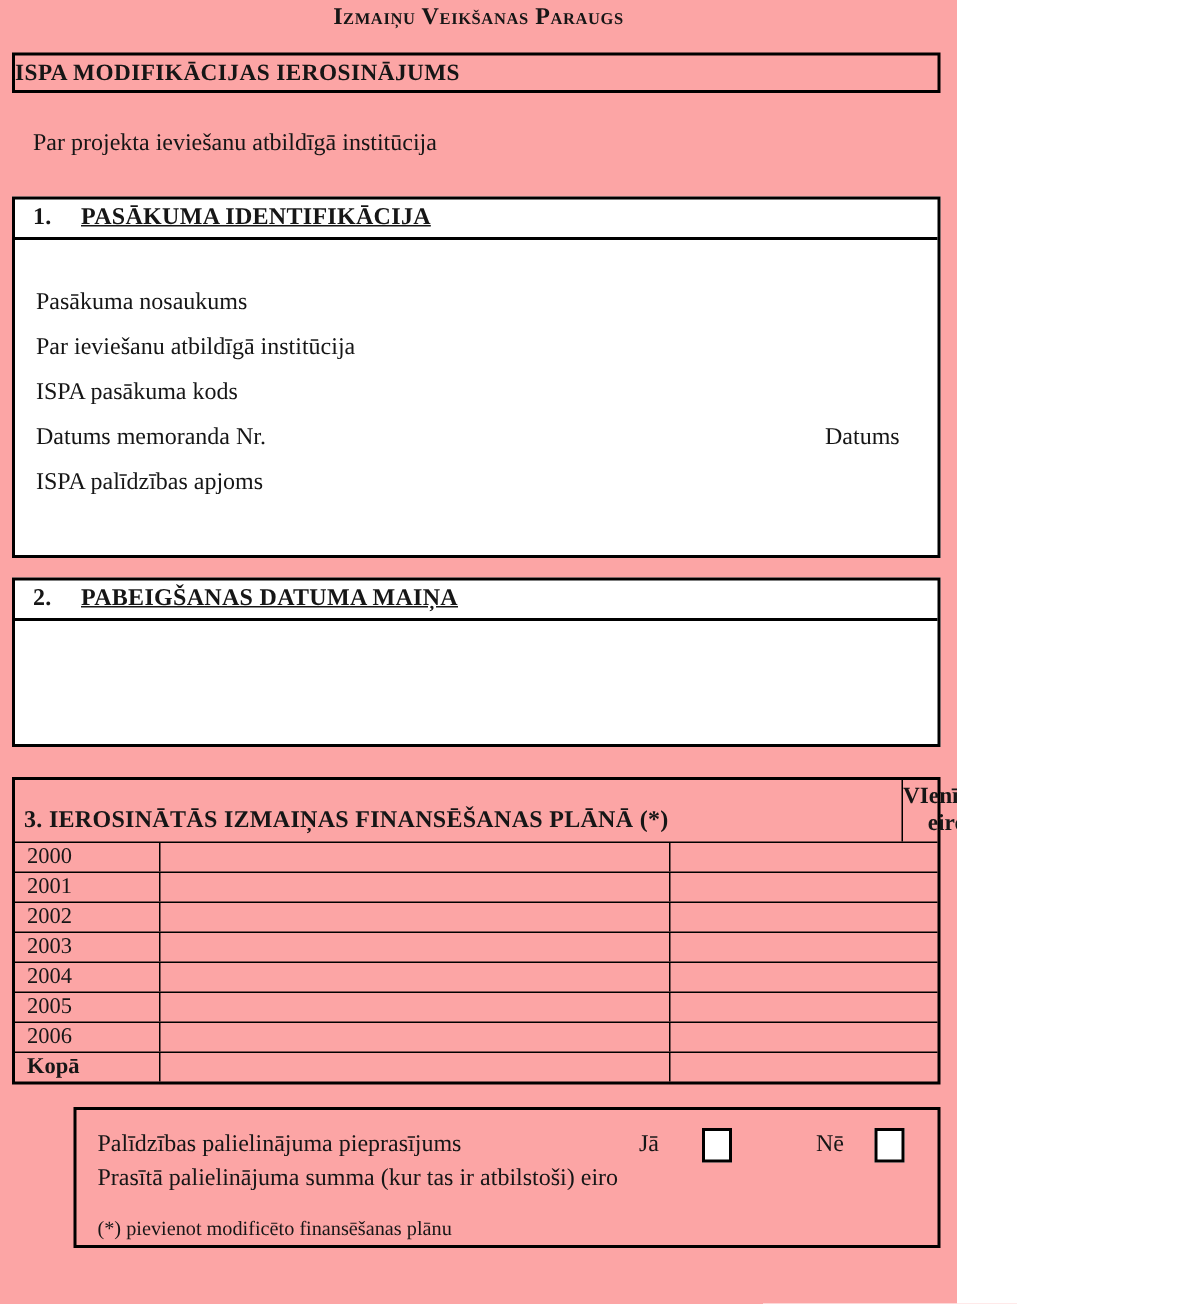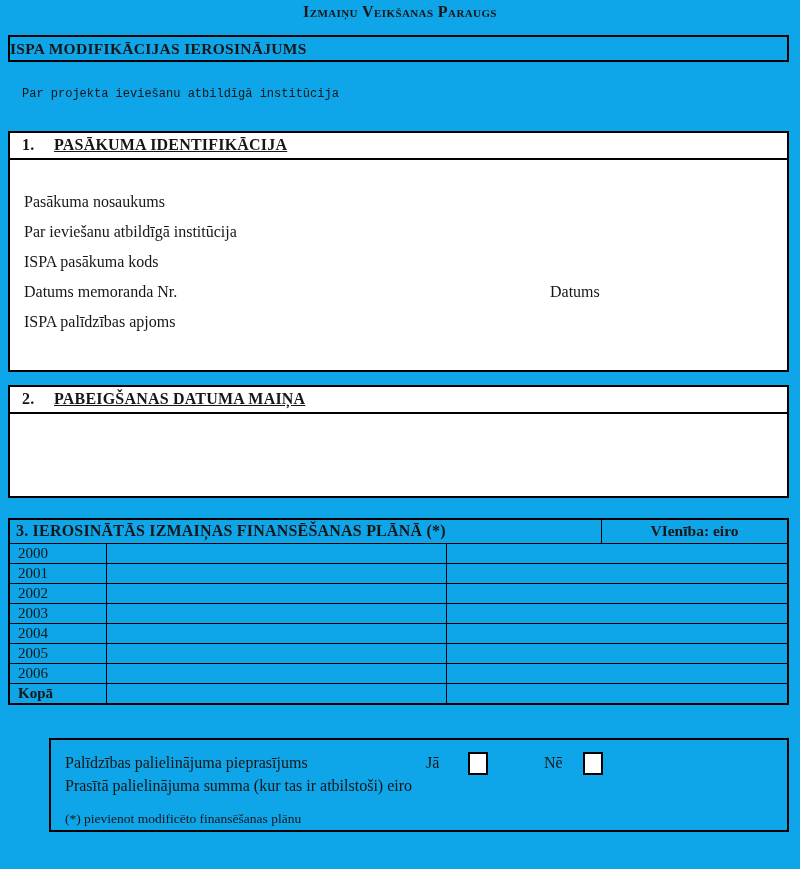--- a/index.html
+++ b/index.html
@@ -2,38 +2,38 @@
 <html><head>
 <meta charset="utf-8">
 <style>
   html,body{margin:0;padding:0;background:#fff;}
   body{
     width:800px;height:869px;
     font-family:"Liberation Serif","DejaVu Serif",serif;
     color:#161616;
     -webkit-font-smoothing:antialiased;
   }
-  .page{position:relative;width:800px;height:869px;background:#0ea5e9;overflow:hidden;}
+  .page{position:relative;width:638px;height:869px;background:#fca5a5;overflow:hidden;}
 
   
   .doc-label{
     position:absolute;top:3px;left:0;width:100%;
     text-align:center;font-weight:bold;font-variant:small-caps;
     font-size:16px;letter-spacing:0.4px;
   }
 
   
   .title-box{
     position:absolute;left:8px;right:11px;top:35px;height:20px;
     border:2px solid #000;text-align:left;
     font-weight:bold;font-size:15.5px;letter-spacing:0.3px;
     padding-top:3px;
   }
 
-  .intro-line{position:absolute;left:22px;top:87px;font-size:12px;font-family:Liberation Mono, monospace;}
+  .intro-line{position:absolute;left:22px;top:87px;font-size:16px;}
 
   
   .sec{position:absolute;left:8px;right:11px;border:2px solid #000;background:#fff;}
   .sec-head{
     border-bottom:2px solid #000;font-weight:bold;font-size:16px;
     padding:3px 0 4px 12px;letter-spacing:0.2px;text-decoration:underline;
   }
   .sec-num{display:inline-block;width:32px;}
 
   .sec1{top:131px;height:237px;}
@@ -42,21 +42,21 @@
   .datums{position:absolute;left:526px;top:0;}
 
   .sec2{top:385px;height:109px;}
   .sec2-body{position:relative;padding:34px 0 0 14px;font-size:16px;}
   .proposed{position:absolute;left:362px;top:34px;}
 
   
   .tbl{position:absolute;left:8px;right:11px;top:518px;border:2px solid #000;font-size:16px;}
   .tbl-title{display:flex;border-bottom:1px solid #000;}
   .tbl-title .t-left{
-    flex:0 0 585px;font-weight:bold;padding:2px 0 3px 6px;letter-spacing:0.2px;
+    flex:0 0 585px;font-weight:bold;padding:18px 0 3px 6px;letter-spacing:0.2px;
   }
   .tbl-title .t-right{
     flex:1;border-left:1px solid #000;font-weight:bold;text-align:center;
     padding:2px 0 3px 0;font-size:15.5px;
   }
   .tbl-row{display:flex;border-bottom:1px solid #000;}
   .tbl-row:last-child{border-bottom:none;}
   .c1{flex:0 0 88px;}
   .c2{flex:0 0 339px;border-left:1px solid #000;}
   .c3{flex:1;border-left:1px solid #000;}

